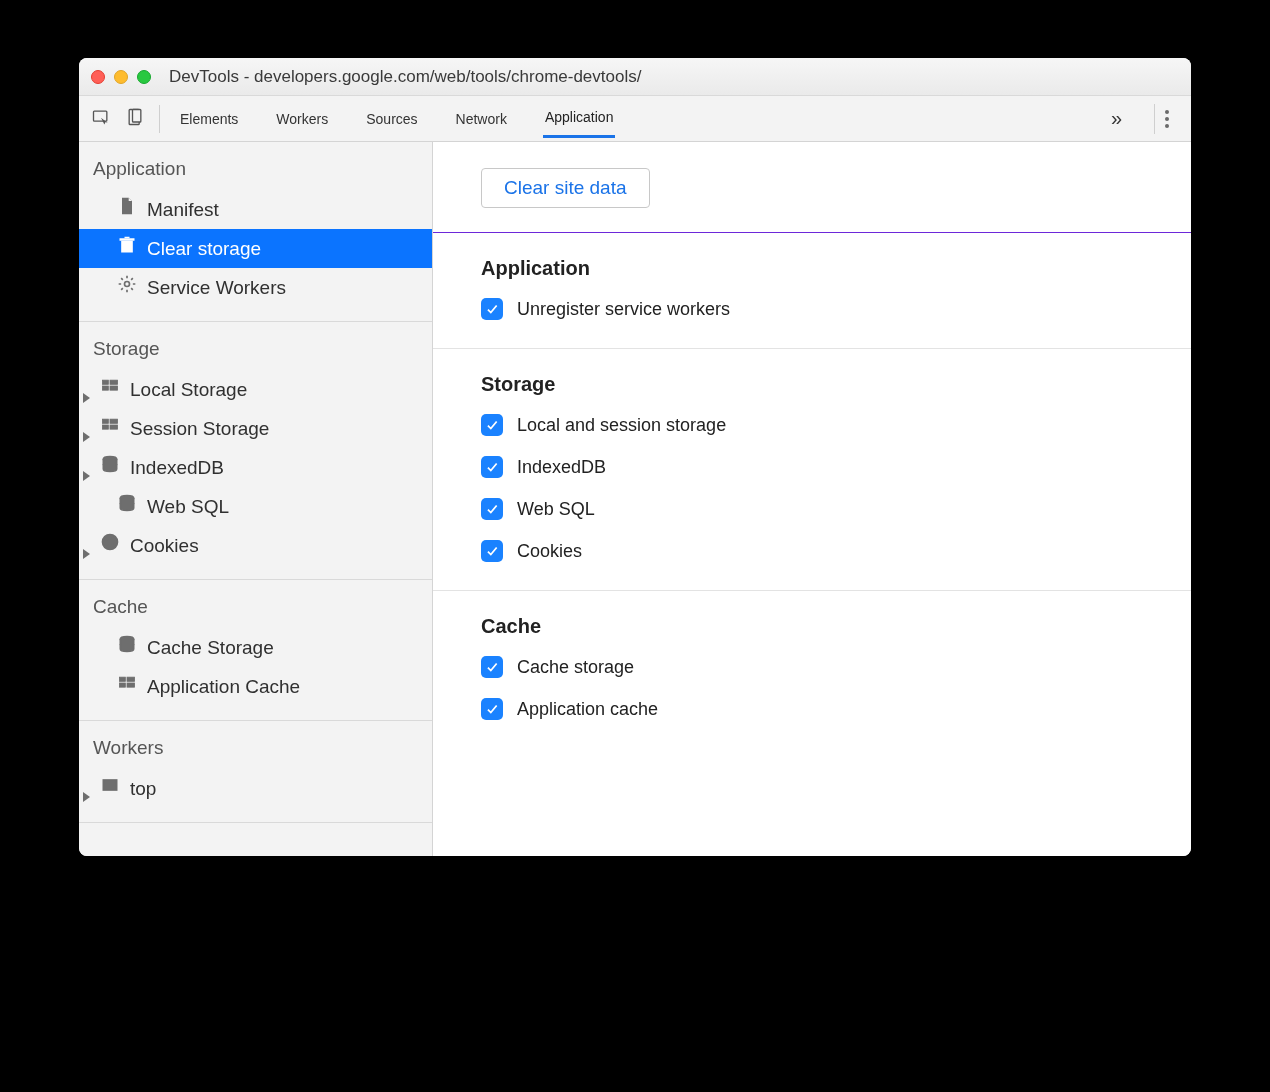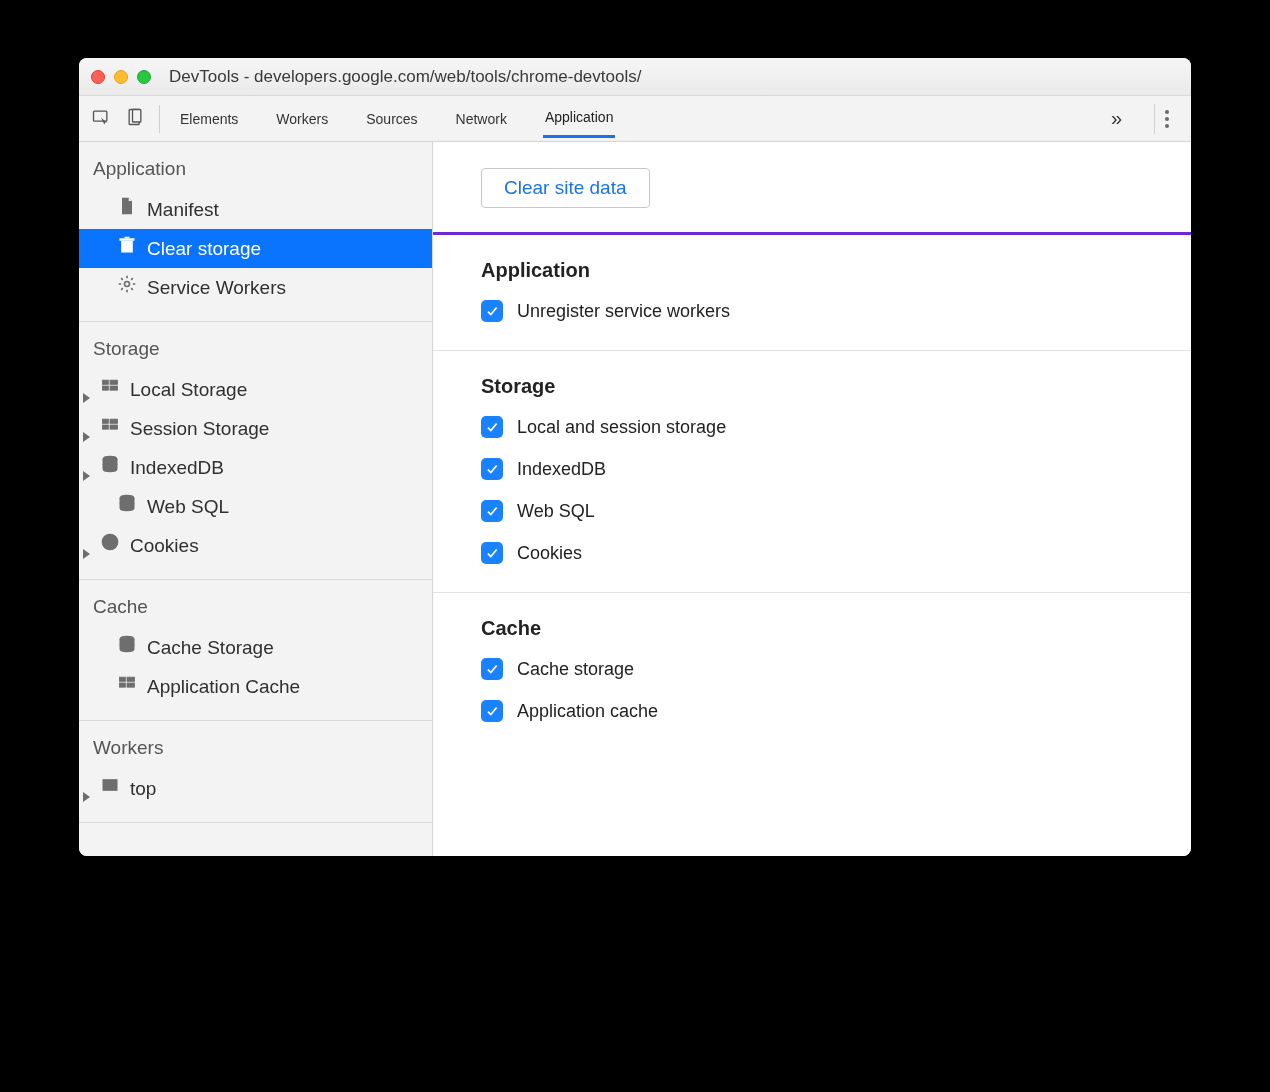--- a/index.html
+++ b/index.html
@@ -74,21 +74,21 @@
   .side-item.has-caret{padding-left:4px;}
   .caret{
     width:0;height:0;border-top:5px solid transparent;border-bottom:5px solid transparent;border-left:7px solid #6e6e6e;
     flex-shrink:0;
   }
   .side-item.selected{background:#0b74ff;color:#fff;}
   .side-item.selected svg{fill:#fff;stroke:#fff;}
   .side-icon{width:20px;height:20px;fill:#6e6e6e;stroke:#6e6e6e;flex-shrink:0;}
   
   .main{flex:1;background:#fff;overflow:auto;}
-  .main-toprow{padding:26px 12px 24px 48px;border-bottom:3px solid #6d28d9;}
+  .main-toprow{padding:26px 12px 24px 48px;border-bottom:1px solid #6d28d9;}
   .clear-btn{
     display:inline-block;
     border:1px solid #c8c8c8;border-radius:4px;
     background:#fff;color:#1a73e8;font-size:19px;
     padding:8px 22px;cursor:pointer;
   }
   .main-section{padding:24px 48px 26px;border-bottom:1px solid #e3e3e3;}
   .main-section:last-child{border-bottom:none;}
   .main-heading{font-weight:600;font-size:20px;color:#222;margin-bottom:18px;}
   .check-row{display:flex;align-items:center;gap:14px;margin-bottom:20px;font-size:18px;color:#222;}

